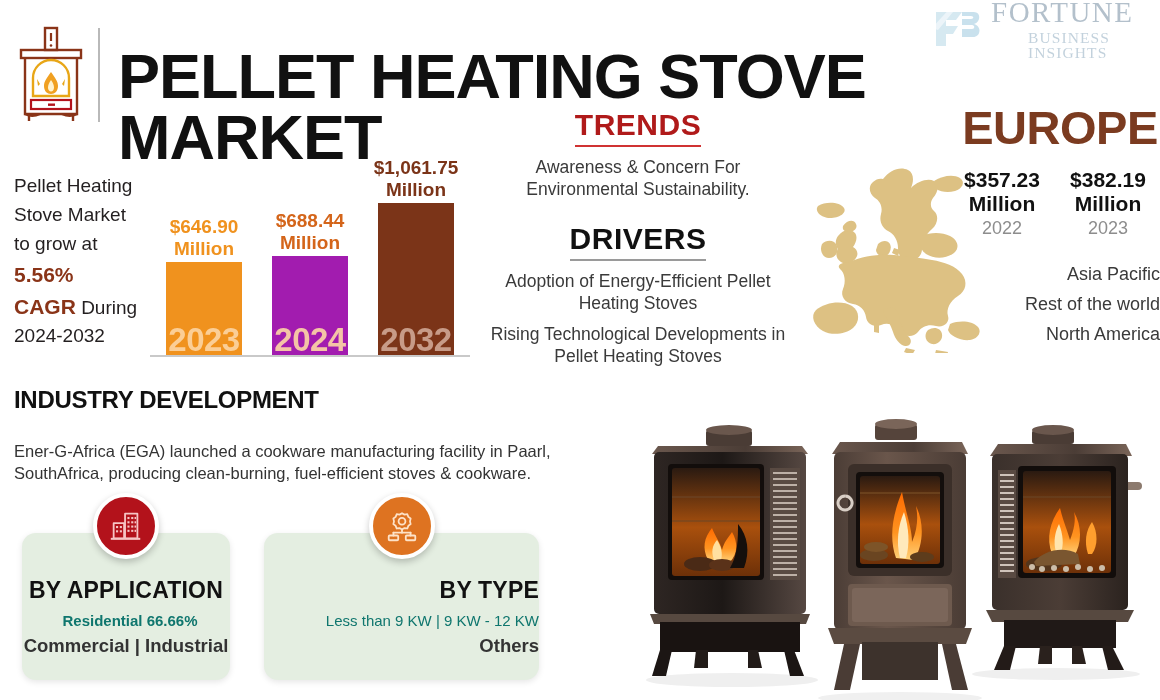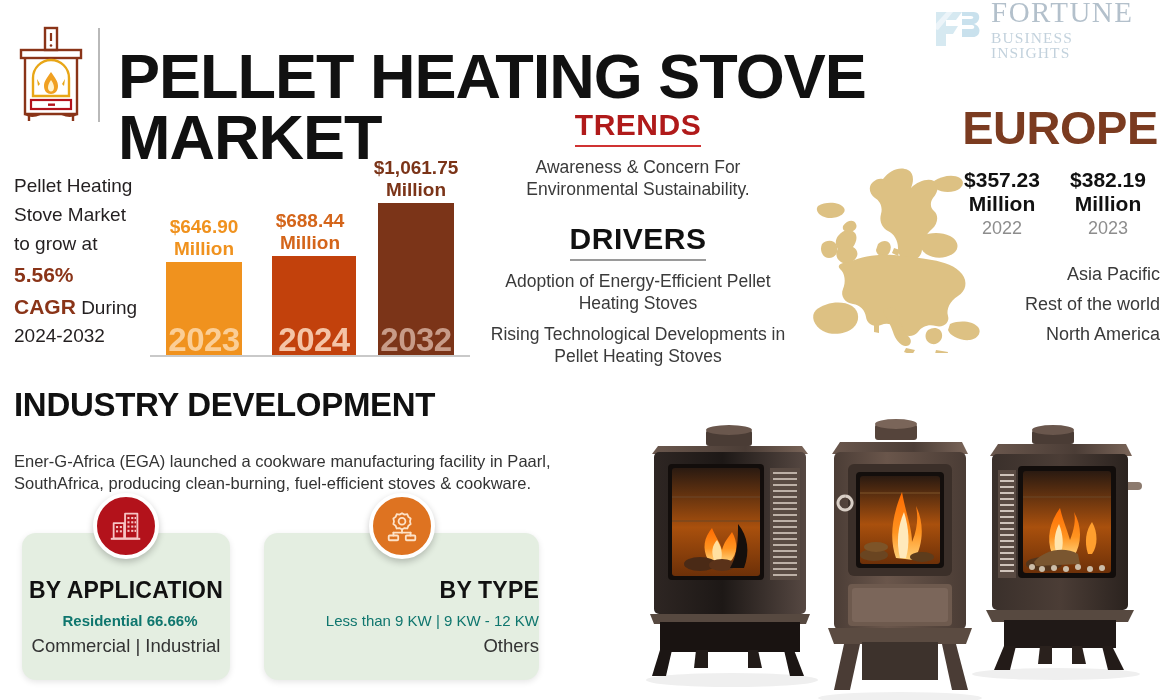--- a/index.html
+++ b/index.html
@@ -69,20 +69,21 @@
     font-size: 29px;
     letter-spacing: 1.5px;
     color: #4b6b86;
   }
   #fbi-logo .fb-sub {
     font-family: "Liberation Serif", serif;
     font-size: 15.5px;
     letter-spacing: 1.1px;
     color: #6f93ad;
     margin-top: 3px;
+    margin-left: 37px;
   }
 
   
   #cagr-block {
     position: absolute;
     left: 14px; top: 172px;
     width: 152px;
     font-size: 19px;
     line-height: 1.52;
     color: #231f20;
@@ -225,21 +226,21 @@
     color: #3a3a3a;
   }
 
   
   #industry-dev {
     position: absolute;
     left: 14px; top: 386px;
     width: 600px;
   }
   #industry-title {
-    font-size: 33px;
+    font-size: 24px;
     font-weight: bold;
     color: #111111;
     letter-spacing: -0.3px;
   }
   #industry-text {
     margin-top: 26px;
     font-size: 16.5px;
     line-height: 1.36;
     color: #333333;
   }
@@ -281,20 +282,21 @@
     margin-top: 8px;
     font-size: 15px;
     font-weight: bold;
     color: #0f766e;
     margin-left: 8px;
   }
   .seg-line2 {
     margin-top: 6px;
     font-size: 18.5px;
     color: #333333;
+    font-weight: bold;
   }
   #card-type .seg-line1 { font-weight: normal; }
 
   
   #stove-photos {
     position: absolute;
     left: 612px; top: 412px;
     width: 548px; height: 288px;
   }
 </style>
@@ -373,21 +375,21 @@
       <div class="bar-rect" id="rect-0" style="height: 93px; background: rgb(240, 146, 30);">
         <div class="bar-year" style="color:#FBCE96;">2023</div>
       </div>
     </div>
 
     <div class="bar-col" id="col-1" style="left:122px;margin-top:16px;">
       <div class="bar-value" id="val-1" style="color: rgb(212, 101, 26); bottom: 102px;">
         <span>$688.44</span><br>
         <span>Million</span>
       </div>
-      <div class="bar-rect" id="rect-1" style="height: 99px; background: #c2410c; padding-left: 8px;">
+      <div class="bar-rect" id="rect-1" style="height: 99px; background: #a21caf;">
         <div class="bar-year" style="color:#F4C4A6;">2024</div>
       </div>
     </div>
 
     <div class="bar-col" id="col-2" style="left:228px;">
       <div class="bar-value" id="val-2" style="color: rgb(123, 52, 24); bottom: 155px;">
         <span>$1,061.75</span><br>
         <span>Million</span>
       </div>
       <div class="bar-rect" id="rect-2" style="height: 152px; background: rgb(123, 52, 24);">

